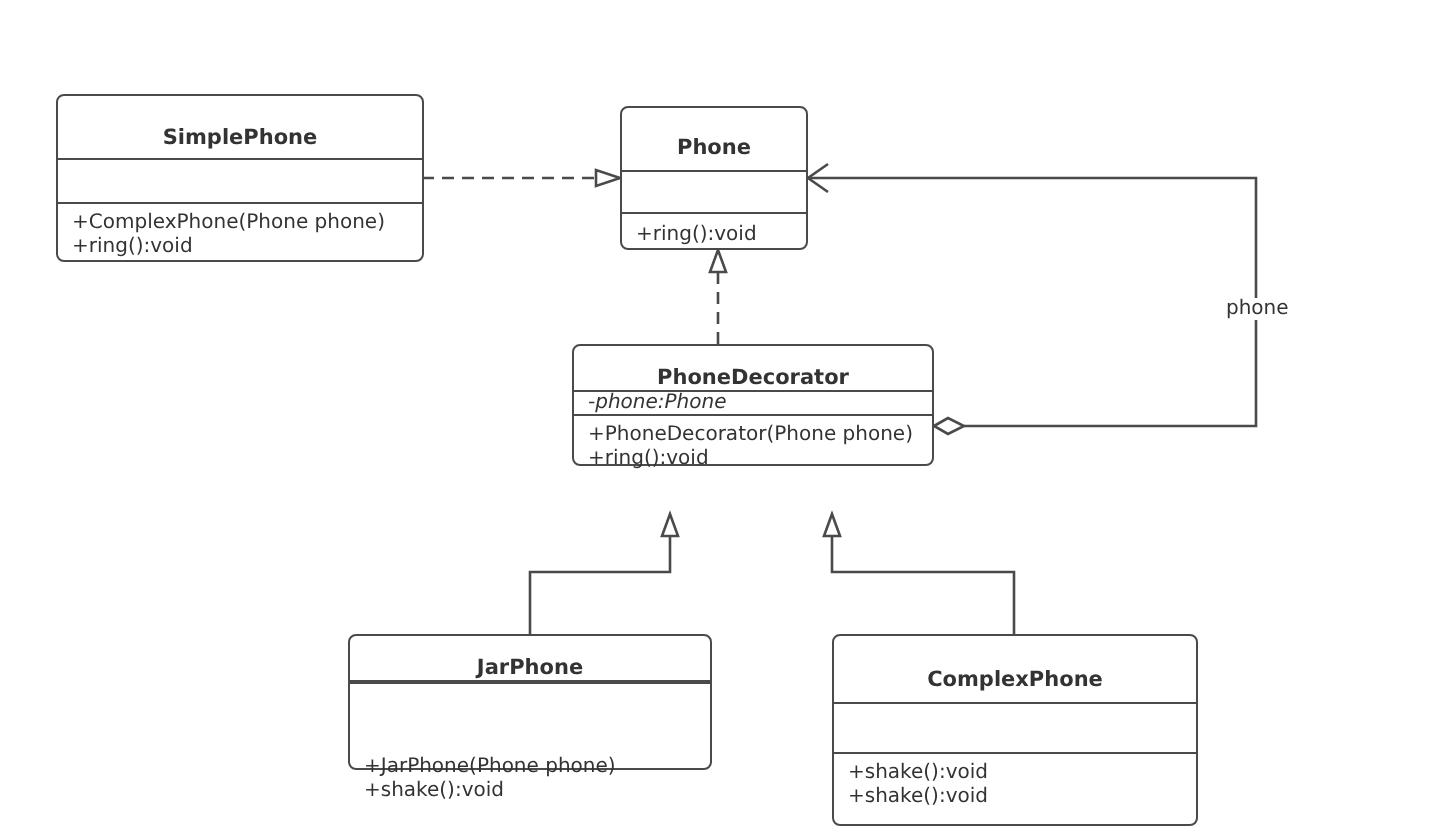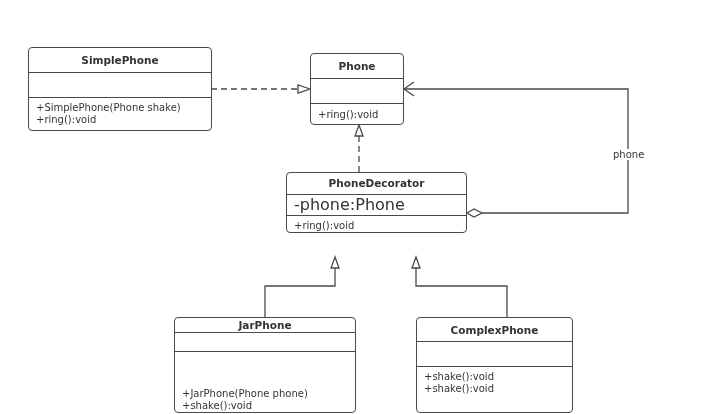--- a/index.html
+++ b/index.html
@@ -2,23 +2,23 @@
 <html><head>
 <meta charset="utf-8">
 <style>
   html, body { margin:0; padding:0; background:#ffffff; }
   body { width:722px; height:414px; position:relative; overflow:hidden;
          font-family:"DejaVu Sans", sans-serif; color:#333; }
   svg.links { position:absolute; left:0; top:0; width:722px; height:414px; }
   .cls { position:absolute; box-sizing:border-box; border:1.3px solid #4a4a4a;
          border-radius:4px; background:#fff; display:flex; flex-direction:column; }
   .cls .title { font-weight:bold; font-size:10.5px; text-align:center;
-                border-bottom:1px solid #4a4a4a; display:flex; align-items:center; justify-content:center; }
-  .cls .attrs { border-bottom:1px solid #4a4a4a; font-size:16px; padding:0 0 0 7px;
-                display:flex; align-items:center; }
+                border-bottom:1px solid #4a4a4a; display:flex; align-items:center; justify-content:center;margin-top:10px; }
+  .cls .attrs { border-bottom:1px solid #4a4a4a; font-size:10px; padding:0 0 0 7px;
+                display:flex; align-items:center;font-style:italic; }
   .cls .ops { font-size:10px; padding:4px 0 0 7px; line-height:12px; }
   .cls .ops div { white-space:nowrap; }
   .label { position:absolute; font-size:10px; background:#fff; padding:0 1px; }
 </style>
 </head>
 <body>
 
 <svg class="links">
 
   <g>
@@ -47,50 +47,51 @@
     <polygon points="416,257 412,268 420,268" fill="#fff" stroke="#4a4a4a" stroke-width="1.3"></polygon>
   </g>
 </svg>
 
 <div class="label" style="left:612px; top:149px;">phone</div>
 
 <div class="cls" style="left:28px; top:47px; width:184px; height:84px;">
   <div class="title" style="height:24px;">SimplePhone</div>
   <div class="attrs" style="height:24px;"></div>
   <div class="ops">
-    <div>+SimplePhone(Phone shake)</div>
+    <div>+ComplexPhone(Phone phone)</div>
     <div>+ring():void</div>
   </div>
 </div>
 
 <div class="cls" style="left:310px; top:53px; width:94px; height:72px;">
   <div class="title" style="height:24px;">Phone</div>
   <div class="attrs" style="height:24px;"></div>
   <div class="ops" style="padding-top:5px;">
     <div>+ring():void</div>
   </div>
 </div>
 
 <div class="cls" style="left:286px; top:172px; width:181px; height:61px;">
   <div class="title" style="height:24px;">PhoneDecorator</div>
   <div class="attrs" style="height:23px;">-phone:Phone</div>
   <div class="ops">
+    <div>+PhoneDecorator(Phone phone)</div>
     <div>+ring():void</div>
   </div>
 </div>
 
-<div class="cls" style="left:174px; top:317px; width:182px; height:96px;">
+<div class="cls" style="left:174px; top:317px; width:182px; height:68px;">
   <div class="title" style="height:23px;">JarPhone</div>
   <div class="attrs" style="height:28px;"></div>
   <div class="ops" style="padding-top:8px;margin-top:28px;">
     <div>+JarPhone(Phone phone)</div>
     <div>+shake():void</div>
   </div>
 </div>
 
-<div class="cls" style="left:416px; top:317px; width:157px; height:96px;">
+<div class="cls" style="left:416px; top:317px; width:183px; height:96px;">
   <div class="title" style="height:23px;">ComplexPhone</div>
   <div class="attrs" style="height:24px;"></div>
   <div class="ops">
     <div>+shake():void</div>
     <div>+shake():void</div>
   </div>
 </div>
 
 </body></html>

